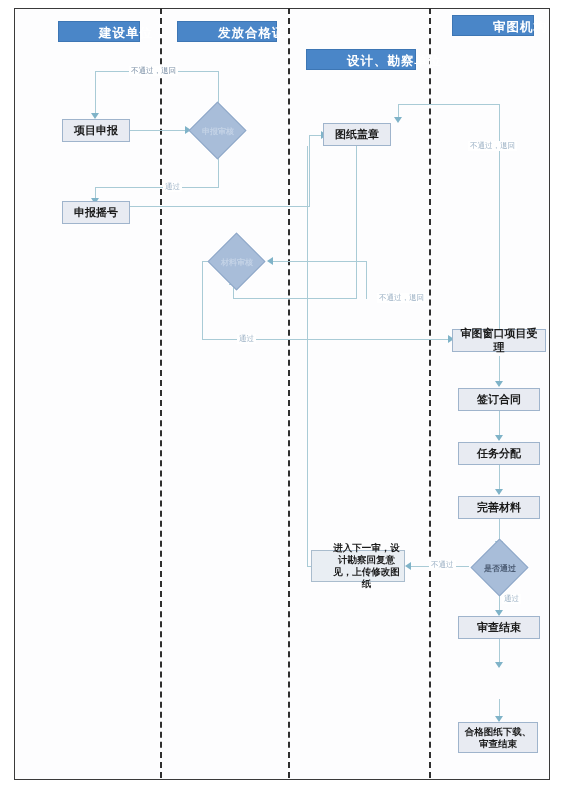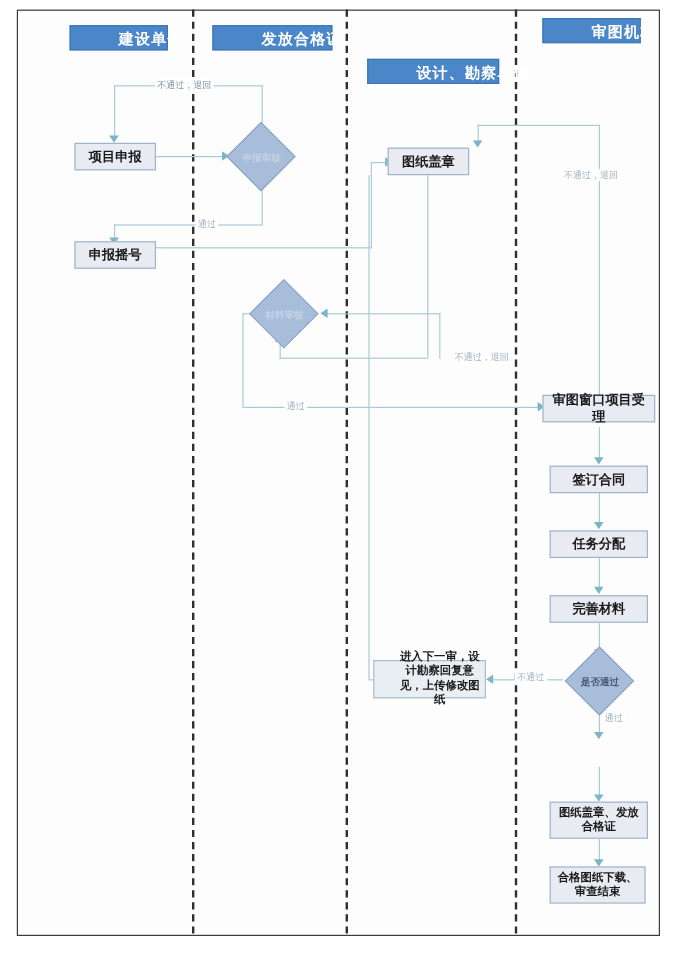--- a/index.html
+++ b/index.html
@@ -241,19 +241,19 @@
 
     <div class="node" style="left:443px; top:433px; width:82px; height:23px;">任务分配</div>
 
     <div class="node" style="left:443px; top:487px; width:82px; height:23px;">完善材料</div>
 
     <div class="diamond" style="left:464px; top:538px; width:41px; height:41px;"></div>
     <div class="diamond-label dark" style="left:455px; top:552px; width:60px; height:14px;">是否通过</div>
 
     <div class="node green" style="left:296px; top:541px; width:94px; height:32px; font-size:9.5px; line-height:12px;">进入下一审，设计勘察回复意见，上传修改图纸</div>
 
-
-    <div class="node" style="left:443px; top:659px; width:82px; height:31px; font-size:9.5px; line-height:12px;">图纸盖章、发放合格证</div>
+    <div class="node" style="left:443px; top:607px; width:82px; height:23px;">审查结束</div>
+
 
     <div class="node" style="left:443px; top:713px; width:80px; height:31px; font-size:9.5px; line-height:12px;">合格图纸下载、审查结束</div>
 
   </div>
 </div>
 
 </body></html>

